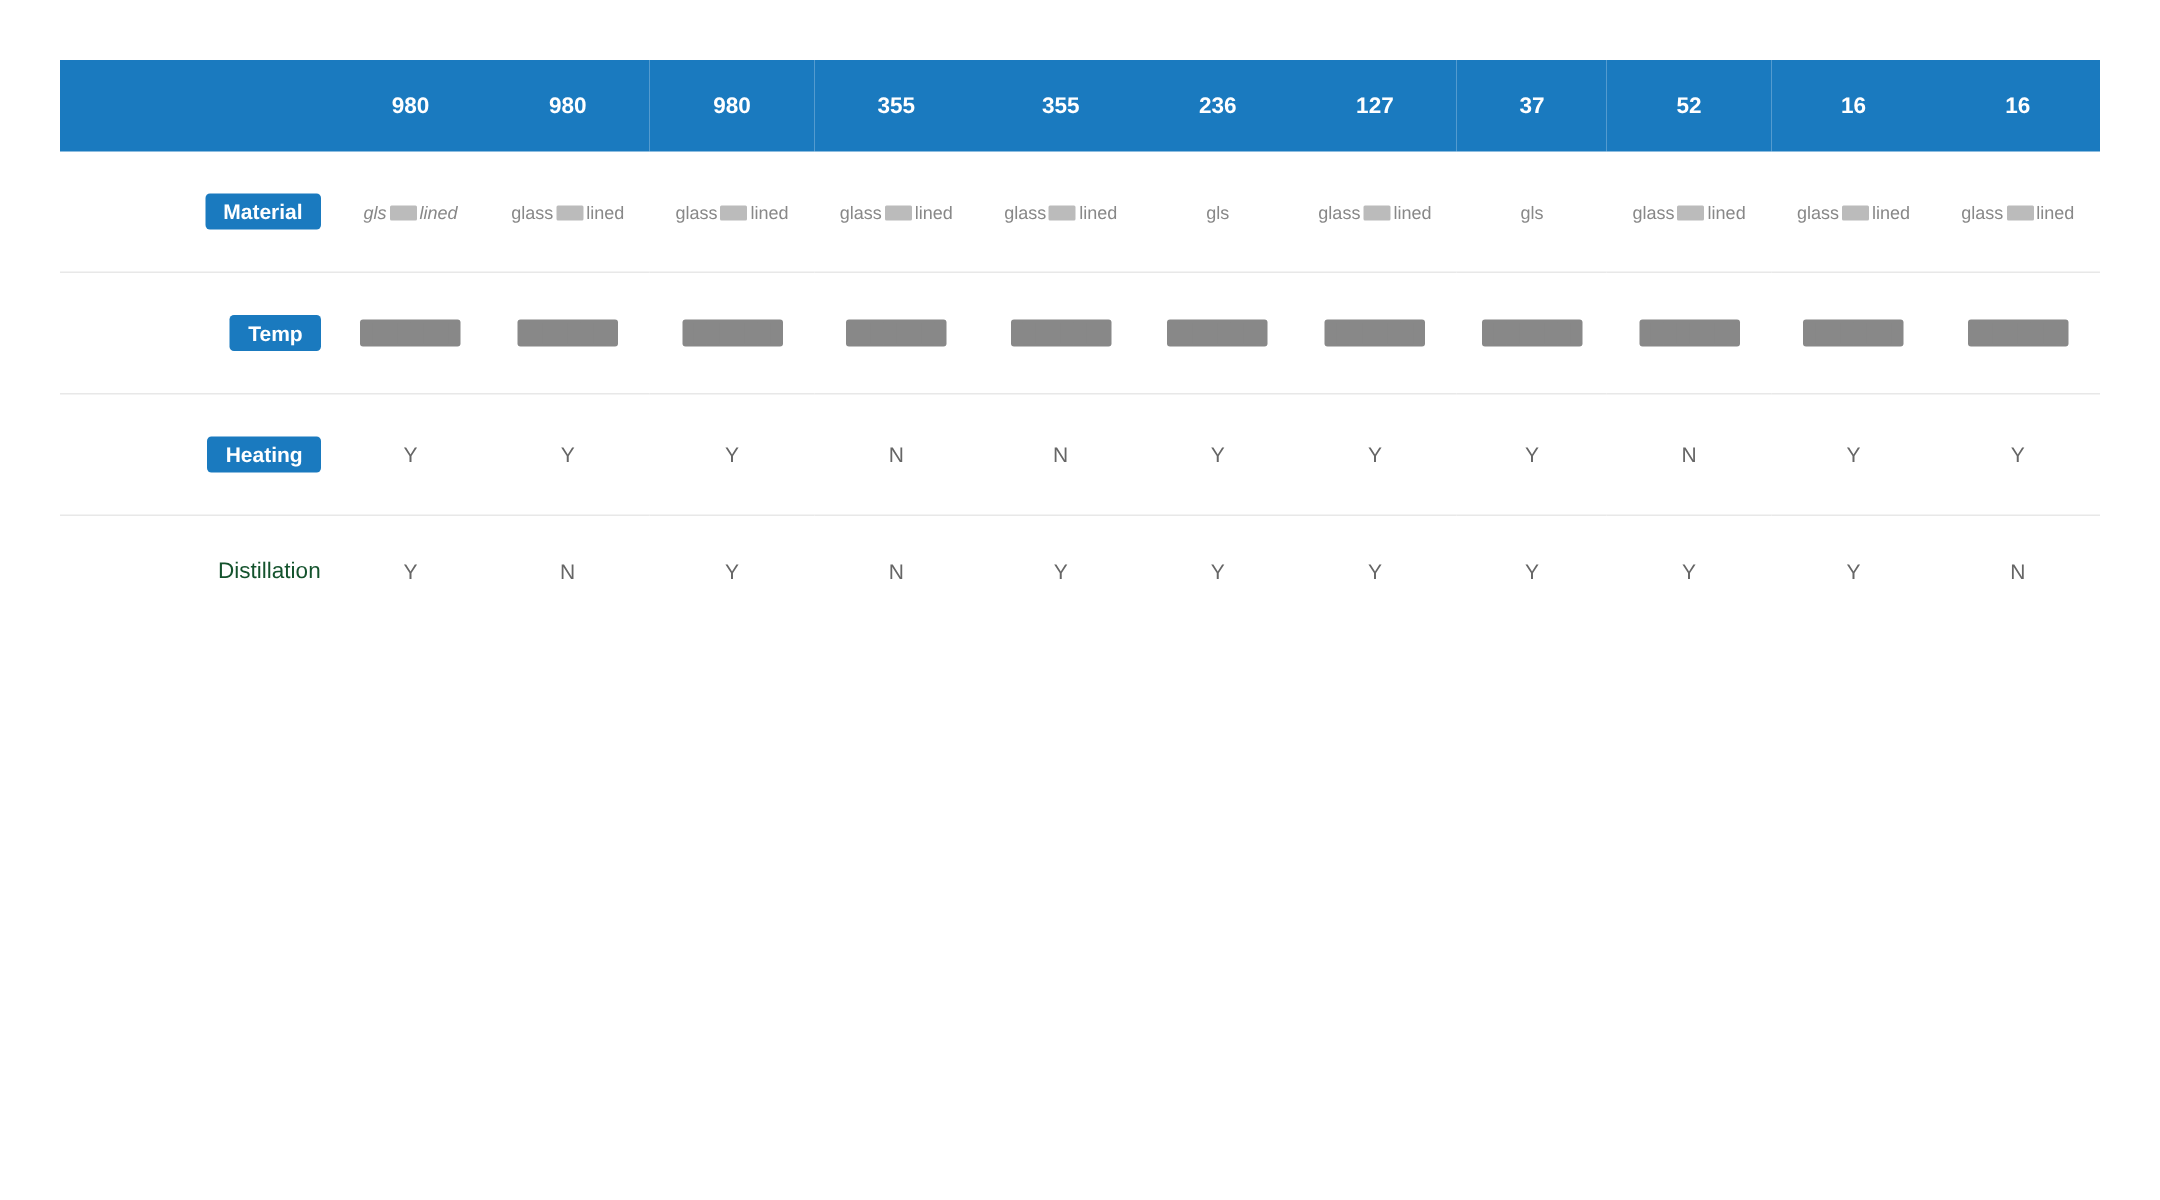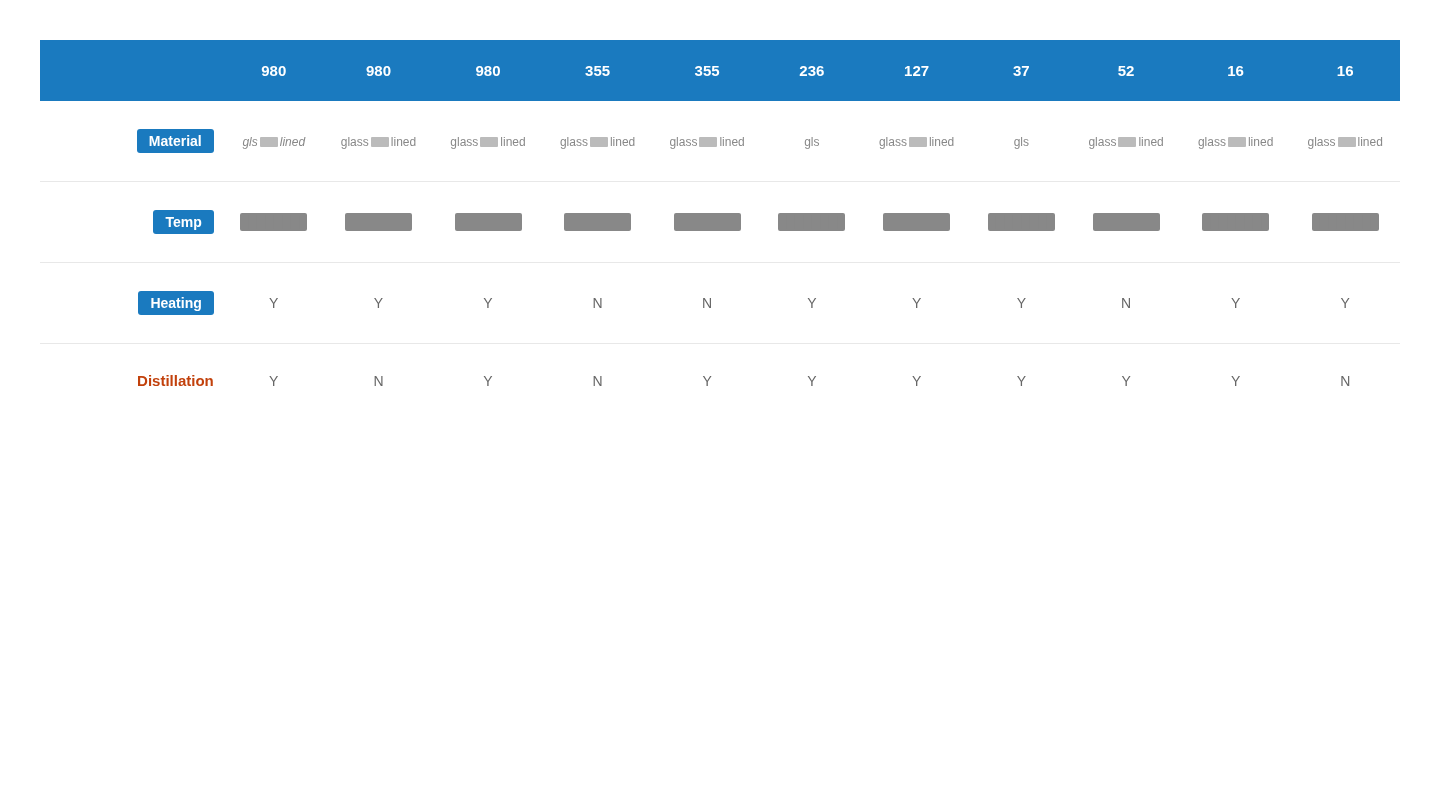--- a/index.html
+++ b/index.html
@@ -120,21 +120,21 @@
           <td>N</td>
           <td>N</td>
           <td>Y</td>
           <td>Y</td>
           <td>Y</td>
           <td>N</td>
           <td>Y</td>
           <td>Y</td>
         </tr>
         <tr>
-          <td style="color: #c2410c; font-weight: 700;">Distillation</td>
+          <td style="color: #14532d; font-weight: 400;">Distillation</td>
           <td>Y</td>
           <td>N</td>
           <td>Y</td>
           <td>N</td>
           <td>Y</td>
           <td>Y</td>
           <td>Y</td>
           <td>Y</td>
           <td>Y</td>
           <td>Y</td>

